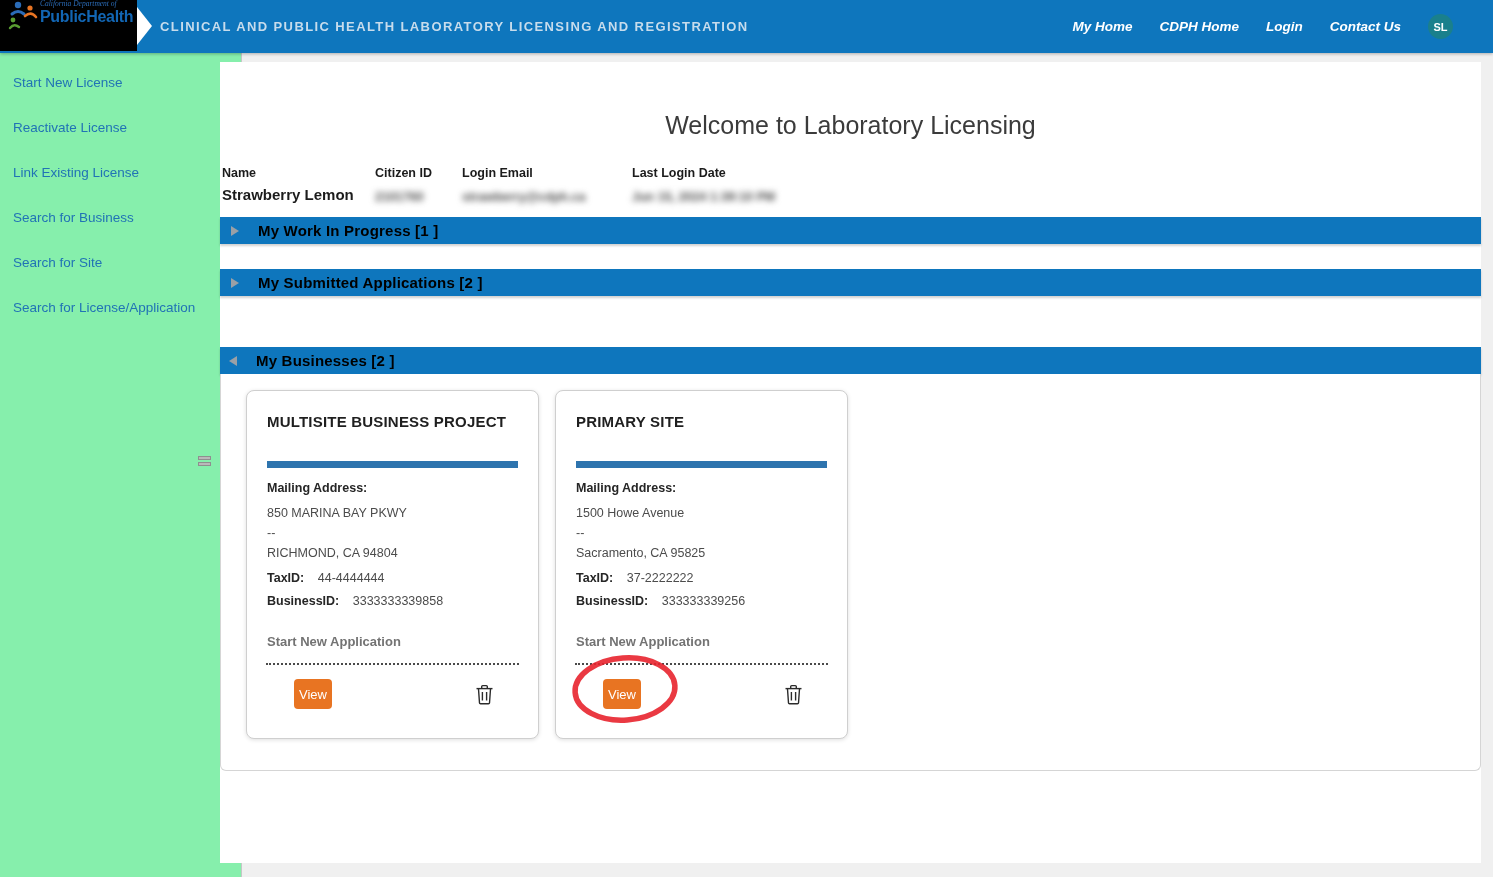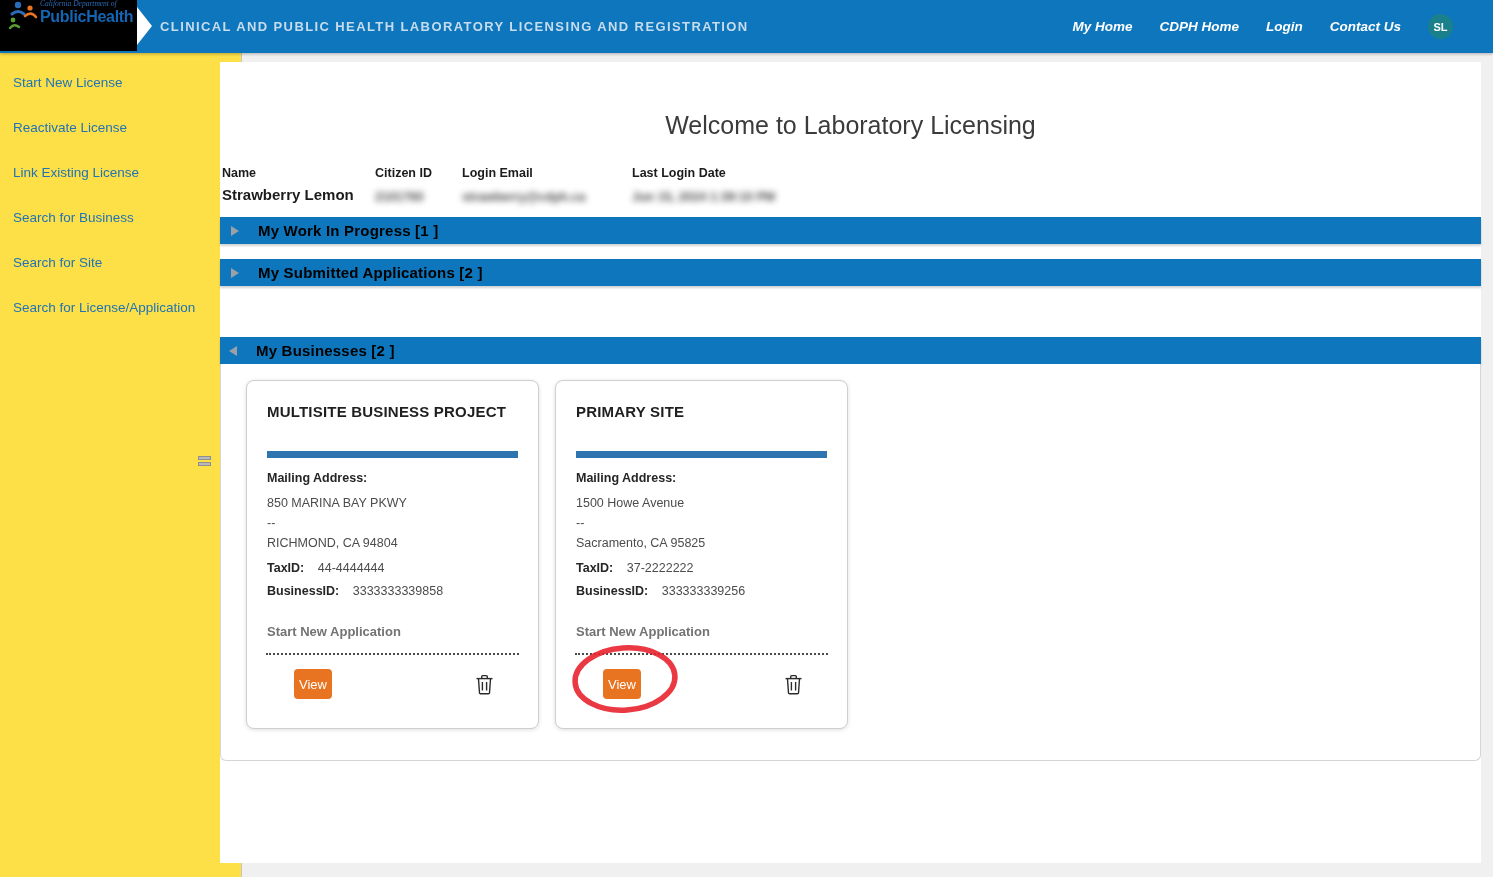--- a/index.html
+++ b/index.html
@@ -19,41 +19,41 @@
   .logo-dept { font-size:7.5px; color:#2b6cb8; font-family:"Liberation Serif", serif; font-style:italic; }
   .logo-brand { font-size:16px; font-weight:bold; color:#1266b4; letter-spacing:-0.3px; margin-top:1px; }
   .app-title { position:absolute; left:160px; top:0; height:53px; display:flex; align-items:center;
                color:#c7dcec; font-size:13px; font-weight:bold; letter-spacing:1.4px; }
   .topnav { position:absolute; right:40px; top:0; height:53px; display:flex; align-items:center; gap:27px; }
   .topnav .nav-item { color:#ffffff; font-size:13.5px; font-weight:600; cursor:pointer; white-space:nowrap;font-style:italic; }
   .avatar { width:25px; height:25px; border-radius:50%; background:#1a808c; color:#fff; font-size:11px;
             font-weight:bold; display:flex; align-items:center; justify-content:center; cursor:pointer; }
 
   
-  .sidebar { position:absolute; left:0; top:53px; width:242px; height:824px; background:#fde047;
+  .sidebar { position:absolute; left:0; top:53px; width:242px; height:824px; background:#86efac;
              border-right:1px solid #c6c6c6; padding:22px 16px 0 13px; }
   .side-item { color:#2173b5; font-size:13.5px; margin-bottom:29px; cursor:pointer; line-height:16px; }
   .splitter { position:absolute; left:198px; top:456px; width:14px; z-index:5; cursor:col-resize; }
   .splitter span { display:block; width:13px; height:4px; background:#b9b9b9; border:1px solid #8f8f8f; margin-bottom:2px; }
 
   
   .main-panel { position:absolute; left:220px; top:62px; width:1261px; height:801px; background:#fff; }
   .welcome { margin-top:48px; text-align:center; font-size:25px; font-weight:400; color:#3b3b3b; line-height:30px; }
 
   .user-row { display:flex; margin:26px 0 0 2px; }
   .u-col { display:flex; flex-direction:column; }
   .u-col.c1 { width:153px; } .u-col.c2 { width:87px; } .u-col.c3 { width:170px; }
   .u-label { font-size:12.5px; font-weight:bold; color:#1c1c1c; line-height:15px; }
   .u-value { font-size:15px; font-weight:bold; color:#1c1c1c; margin-top:4px; line-height:19px; }
   .u-value.blurred { font-size:12.5px; font-weight:bold; color:#4d4d4d; filter:blur(3.2px); margin-top:7px; }
 
   
   .acc-bar { height:27px; background:#0e76bd; display:flex; align-items:center; cursor:pointer;
              box-shadow:0 2px 2px rgba(0,0,0,.18); }
-  .acc-bar.m1 { margin-top:10px; } .acc-bar.m2 { margin-top:15px;align-items:center; } .acc-bar.m3 { margin-top:51px; }
+  .acc-bar.m1 { margin-top:10px; } .acc-bar.m2 { margin-top:25px;align-items:center; } .acc-bar.m3 { margin-top:51px; }
   .tri-right { width:0; height:0; margin-left:11px; border-top:5px solid transparent;
                border-bottom:5px solid transparent; border-left:8px solid #9aa0a6; }
   .tri-left  { width:0; height:0; margin-left:9px; border-top:5px solid transparent;
                border-bottom:5px solid transparent; border-right:8px solid #9aa0a6; }
   .acc-label { color:#000000; font-size:15px; font-weight:bold; margin-left:19px; letter-spacing:.2px; }
 
   .businesses-panel { border:1px solid #d5d5d5; border-top:none; height:397px;
                       border-radius:0 0 6px 6px; background:#fff; }
   .cards-row { display:flex; gap:16px; padding:16px 0 0 25px;align-items:flex-end; }
 

